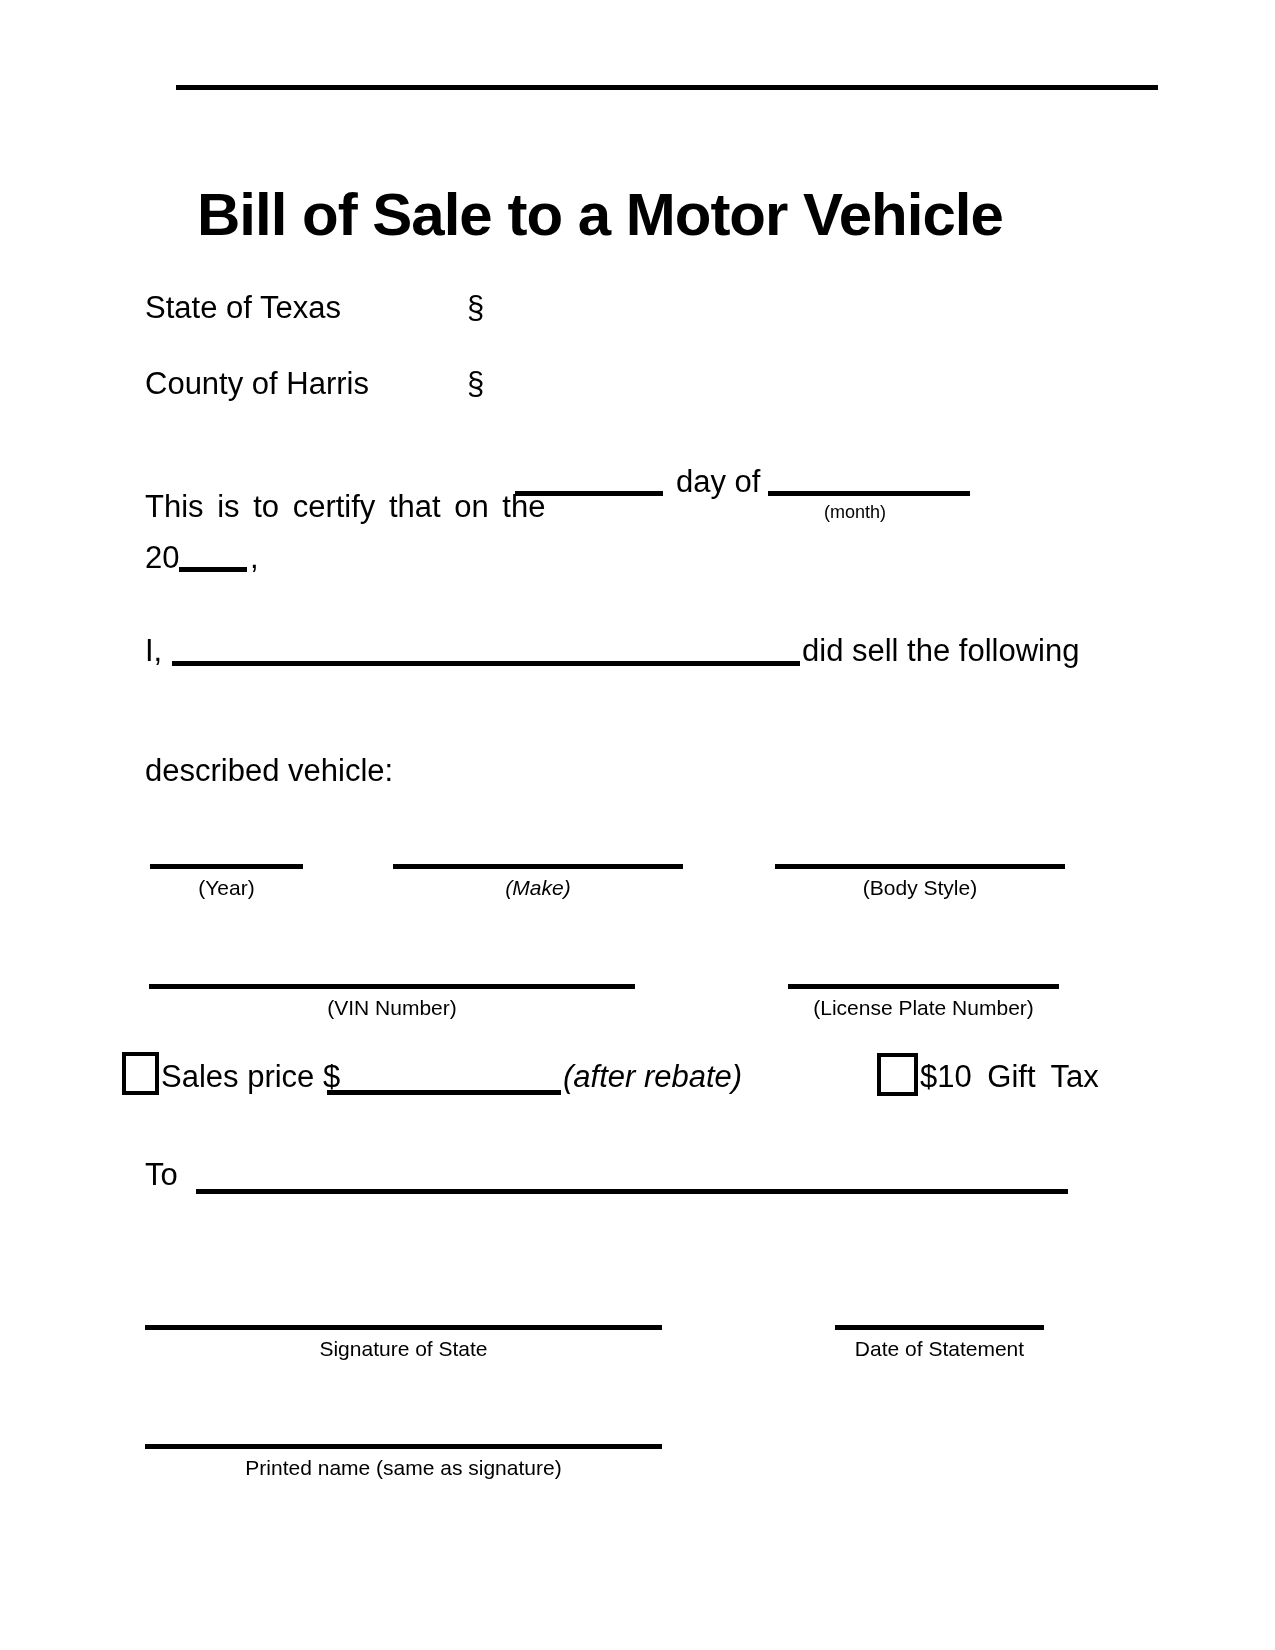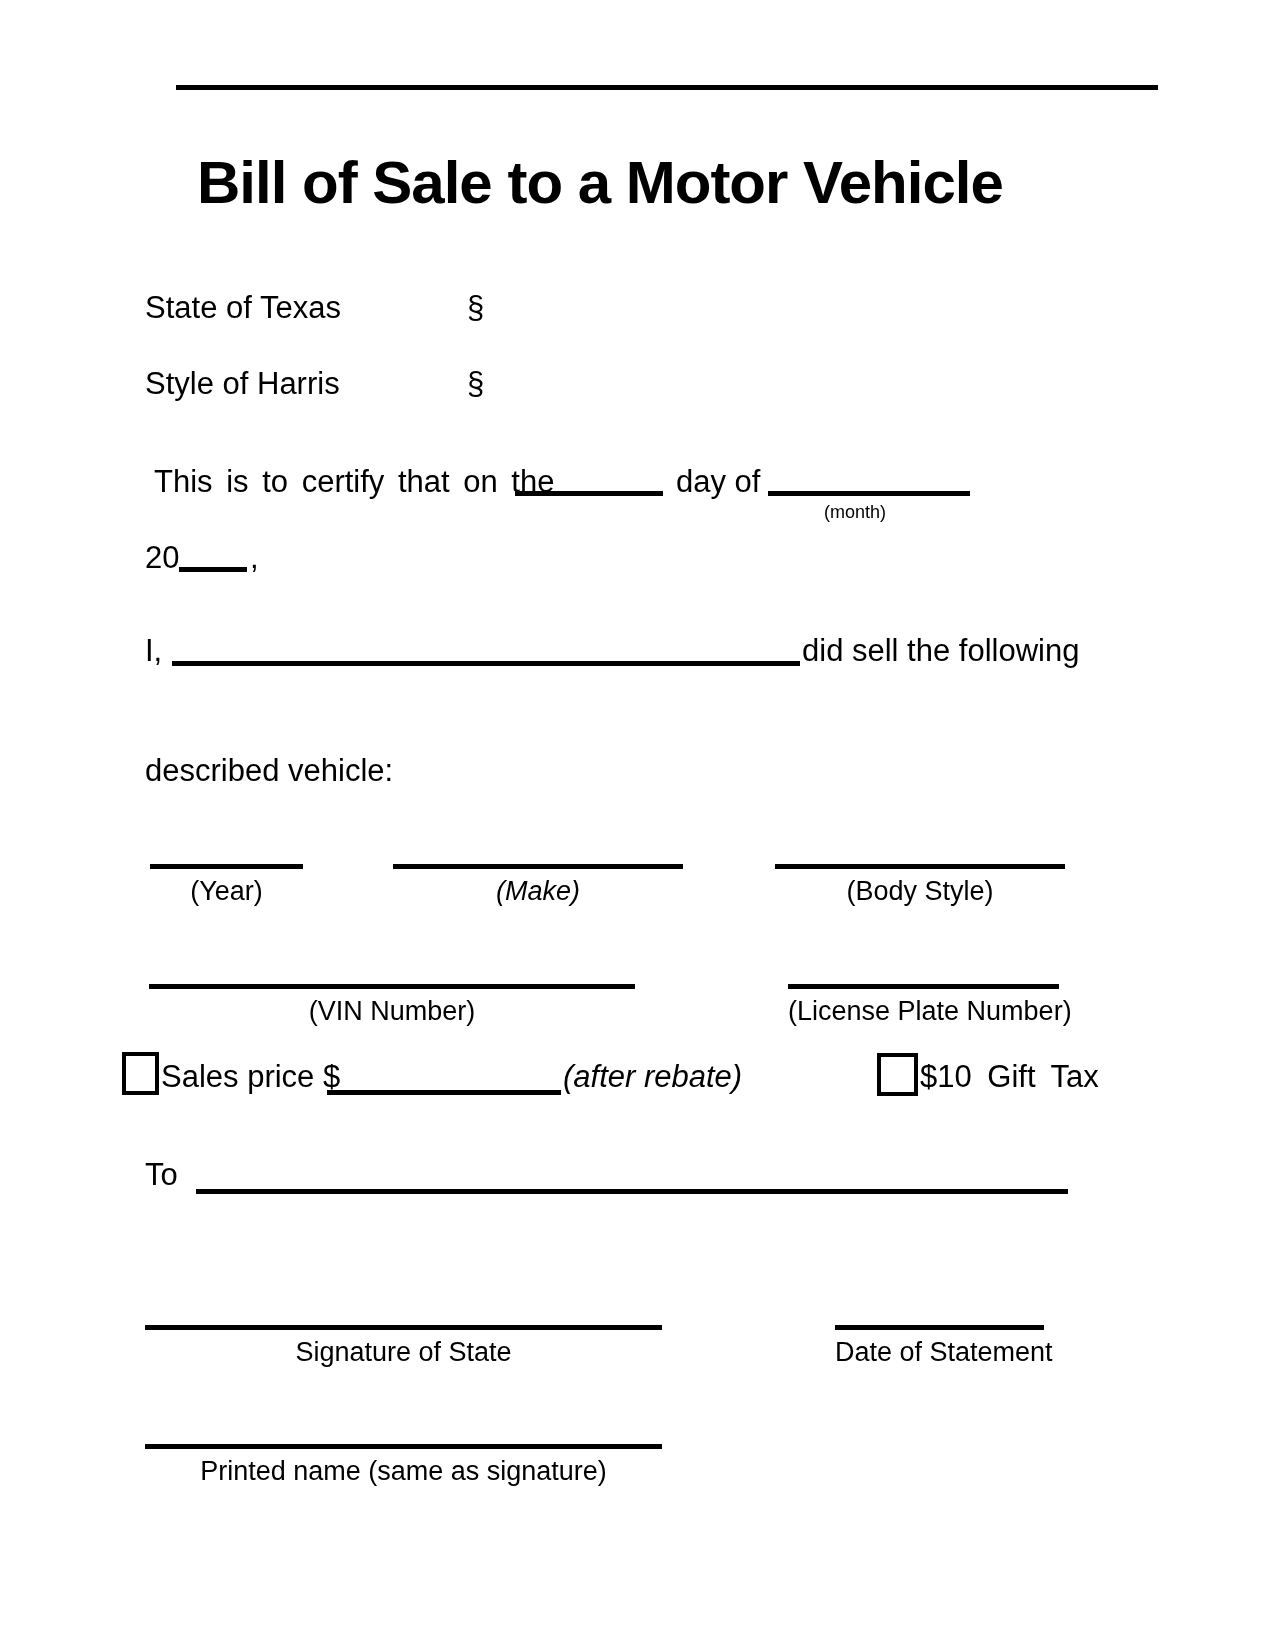--- a/index.html
+++ b/index.html
@@ -26,36 +26,36 @@
     font-size: 31px;
     line-height: 1.1;
     white-space: nowrap;
   }
   .small {
     font-size: 18px;
   }
   .title {
     position: absolute;
     left: 197px;
-    top: 148px;
+    top: 180px;
     font-size: 60px;
     font-weight: bold;
     letter-spacing: -1px;
     white-space: nowrap;
   }
   .field {
     position: absolute;
     text-align: center;
   }
   .field .line {
     height: 5px;
     background: #000000;
   }
   .field .flabel {
-    font-size: 27px;
+    font-size: 21px;
     margin-top: 7px;
     white-space: nowrap;
   }
   .checkbox {
     position: absolute;
     box-sizing: border-box;
     border: 4px solid #000000;
     background: #ffffff;
   }
   .wsp { word-spacing: 5px; }
@@ -66,24 +66,24 @@
 
 <div class="page">
 
   <div class="rule" style="left:176px; top:85px; width:982px;"></div>
 
   <div class="title">Bill of Sale to a Motor Vehicle</div>
 
   <div class="txt" style="left:145px; top:291px;">State of Texas</div>
   <div class="txt" style="left:467px; top:291px;">§</div>
 
-  <div class="txt" style="left:145px; top:367px;">Style of Harris</div>
+  <div class="txt" style="left:145px; top:367px;">County of Harris</div>
   <div class="txt" style="left:467px; top:367px;">§</div>
 
-  <div class="txt wsp" style="left:145px; top:465px;margin-left:9px;">This is to certify that on the</div>
+  <div class="txt wsp" style="left:145px; top:490px;">This is to certify that on the</div>
   <div class="rule" style="left:515px; top:491px; width:148px;"></div>
   <div class="txt" style="left:676px; top:465px;">day of</div>
   <div class="rule" style="left:768px; top:491px; width:202px;"></div>
   <div class="txt small" style="left:824px; top:503px;">(month)</div>
 
   <div class="txt" style="left:145px; top:541px;">20</div>
   <div class="rule" style="left:179px; top:567px; width:68px;"></div>
   <div class="txt" style="left:250px; top:541px;">,</div>
 
   <div class="txt" style="left:145px; top:634px;">I,</div>

